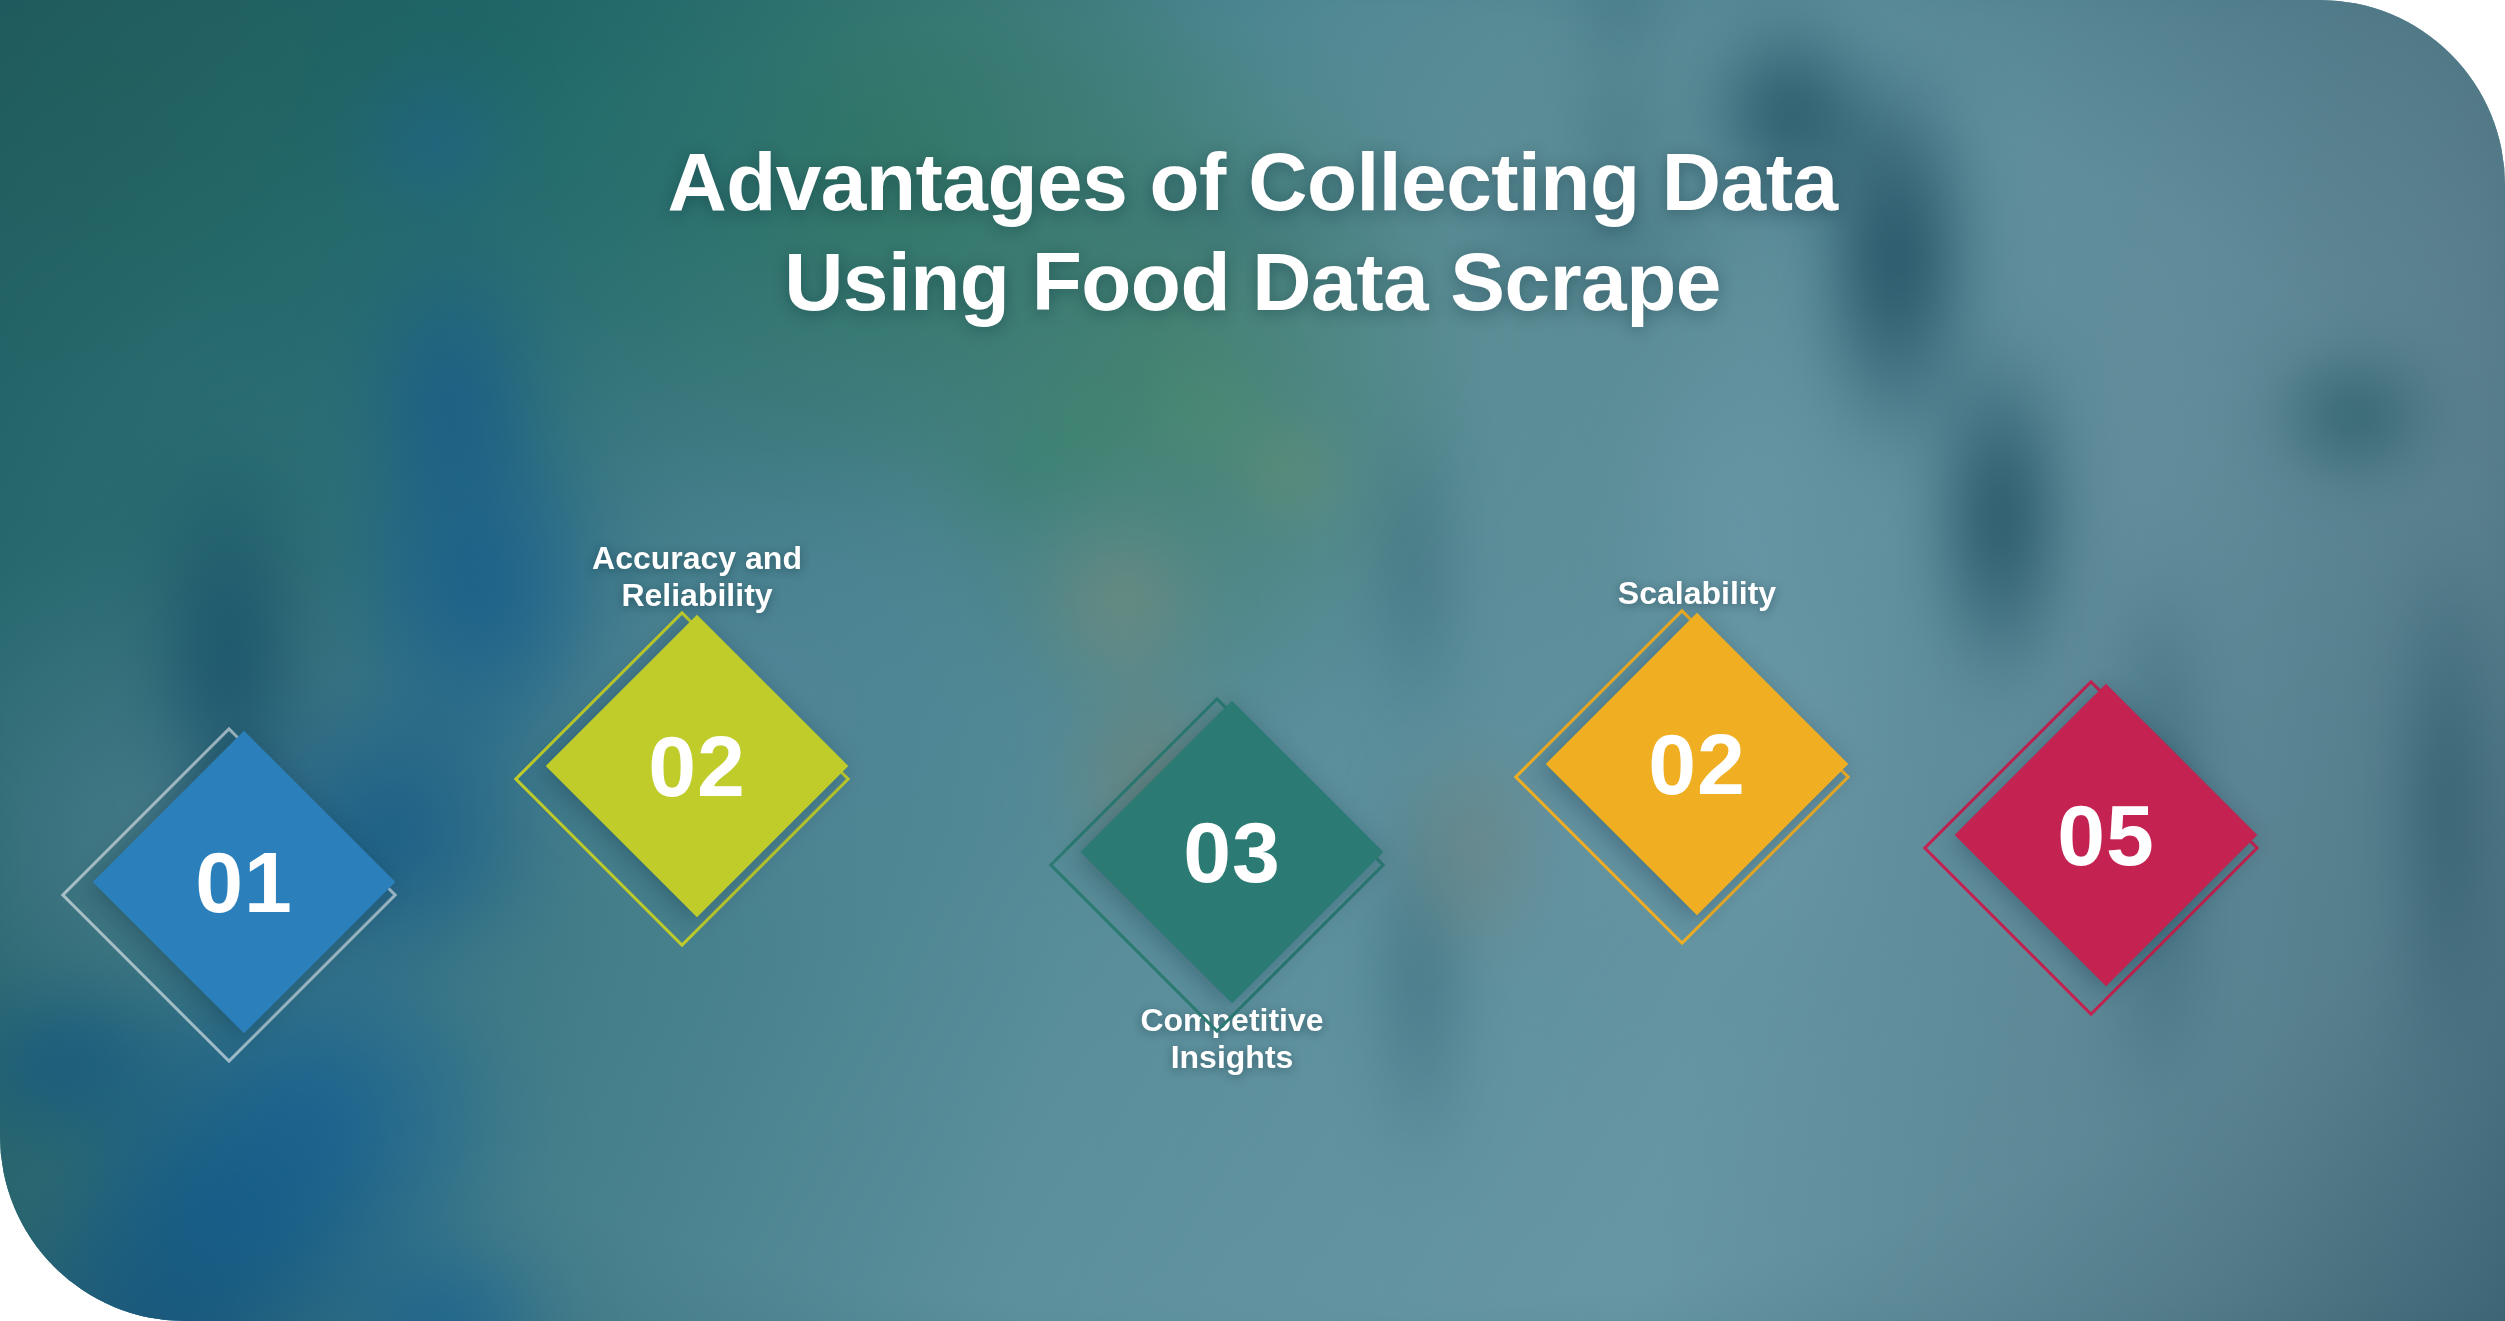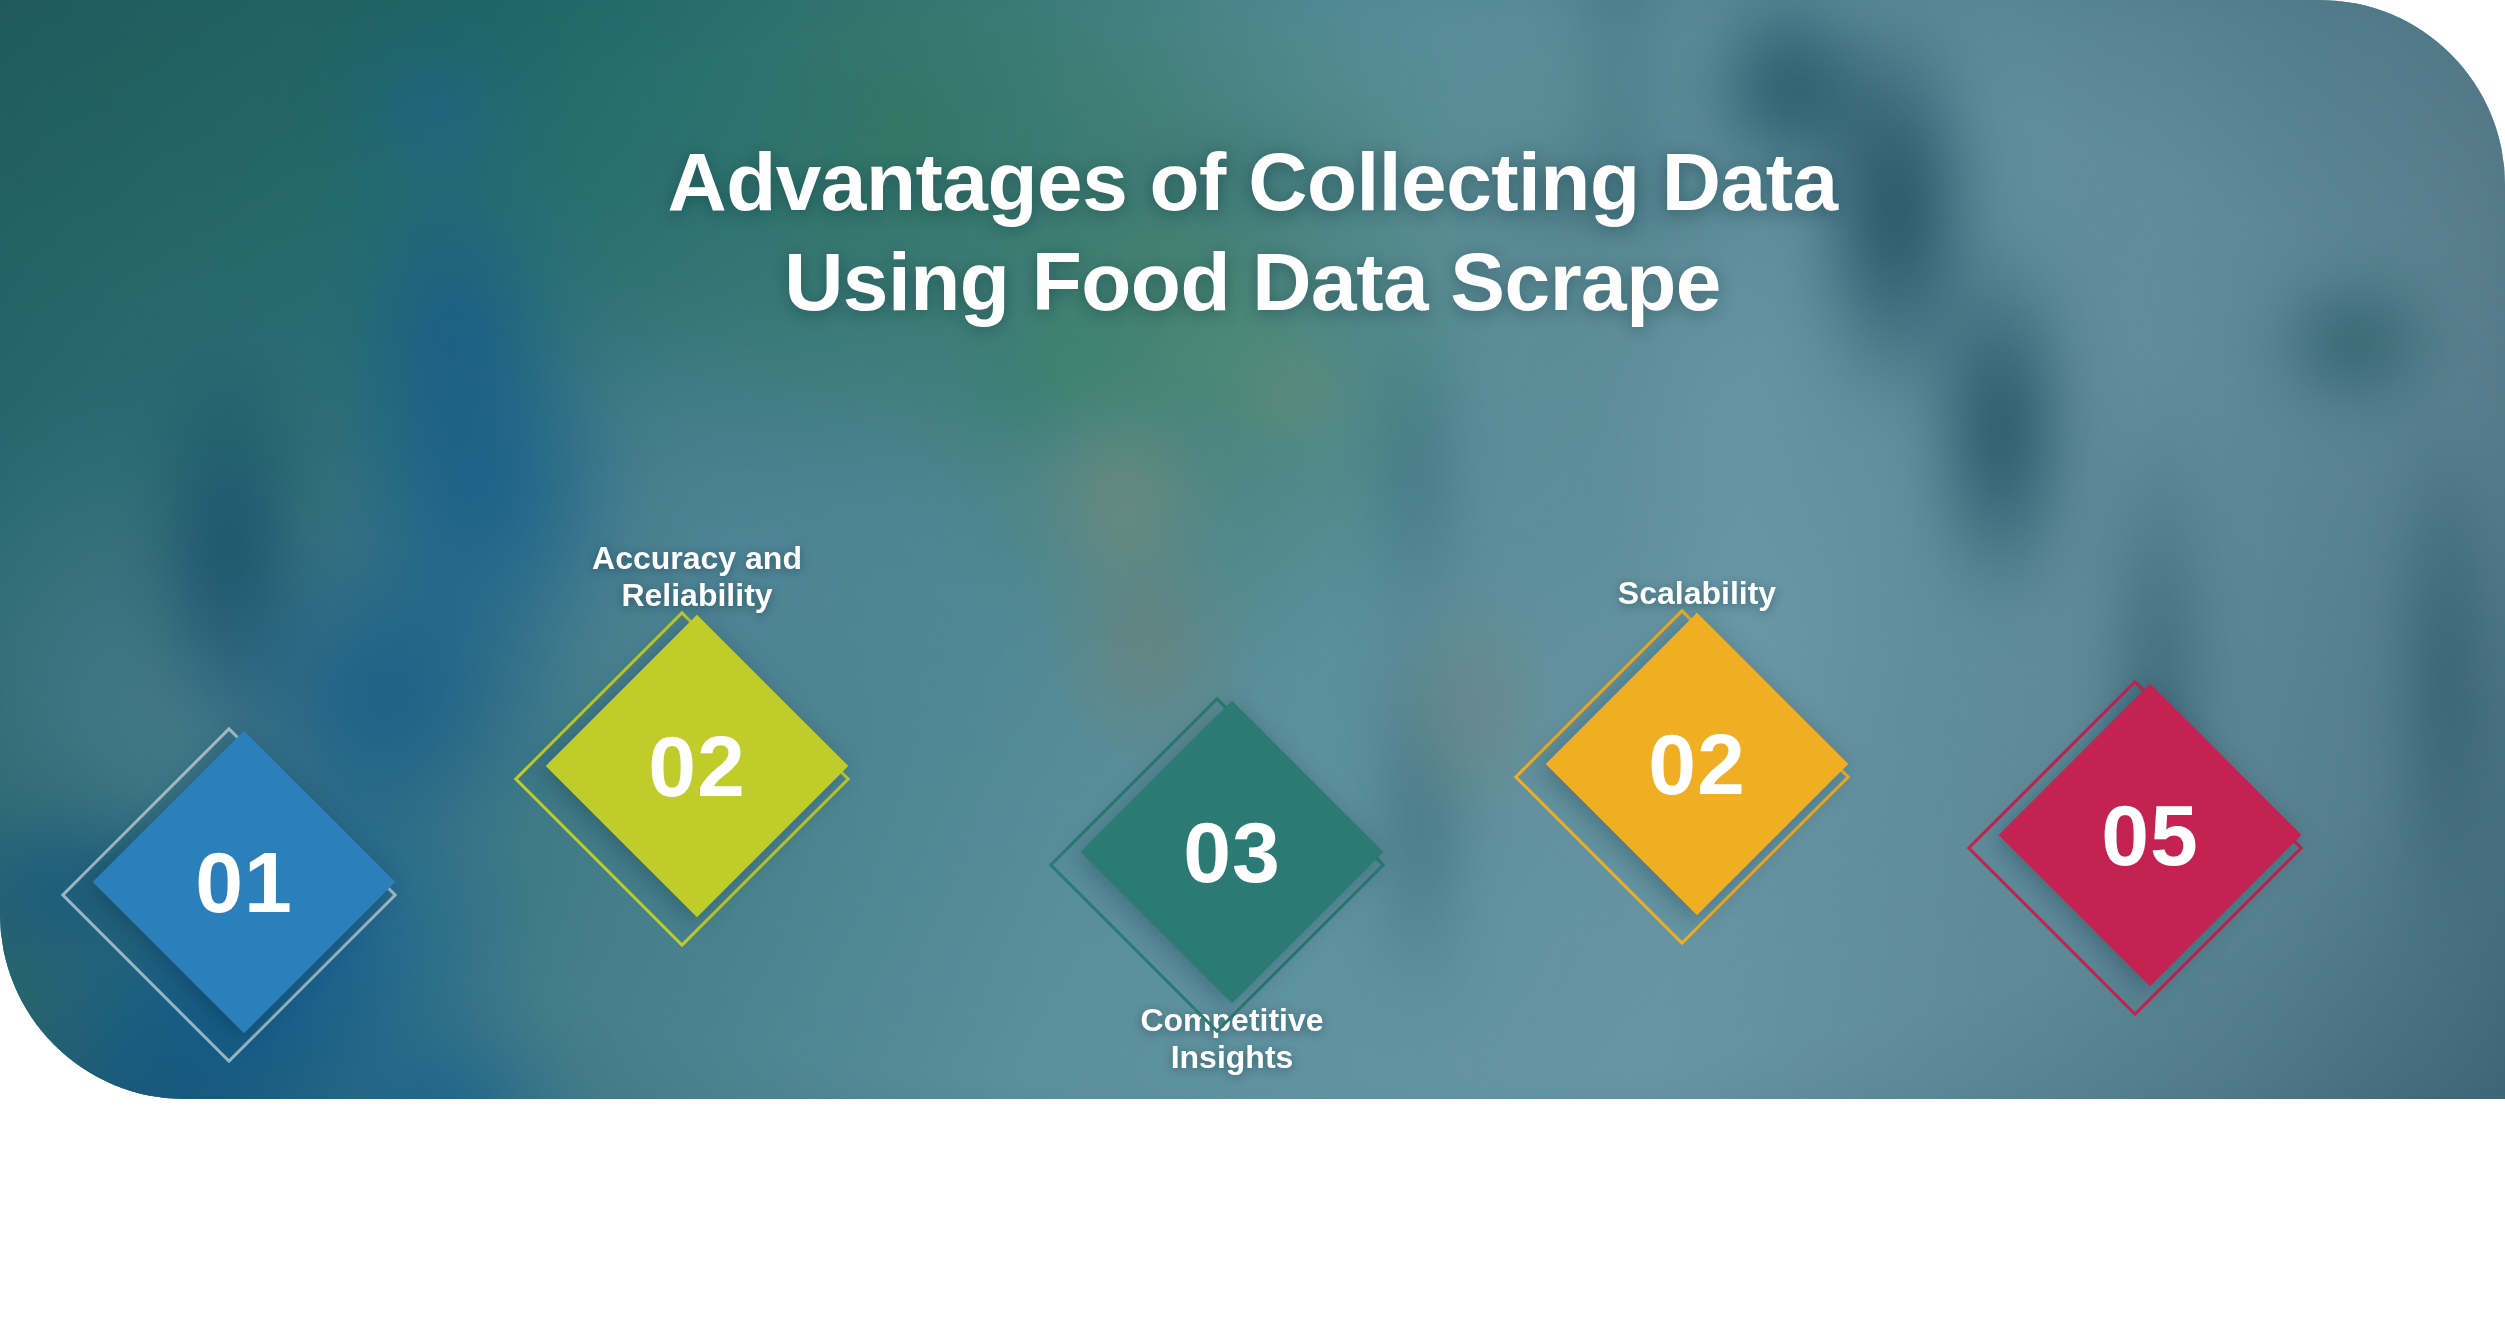--- a/index.html
+++ b/index.html
@@ -3,21 +3,21 @@
 <meta charset="utf-8">
 <style>
   html, body {
     margin: 0;
     padding: 0;
     background: #ffffff;
   }
   #stage {
     position: relative;
     width: 2505px;
-    height: 1099px;
+    height: 1321px;
     overflow: hidden;
     background: #ffffff;
     font-family: "Liberation Sans", sans-serif;
   }
 
   
   .bg-card {
     position: absolute;
     inset: 0;
     border-top-right-radius: 185px;
@@ -242,21 +242,21 @@
 
       <div class="item" style="left:1487px; top:575px;">
         <div class="cap above">Scalability</div>
         <div class="dia-wrap">
           <div class="dia-outline" style="border-color:#F0AE22;"></div>
           <div class="dia-fill" style="background:#F0AE22;"></div>
           <div class="dia-num">02</div>
         </div>
       </div>
 
-      <div class="item" style="left:1940px; top:715px;">
+      <div class="item" style="left:1896px; top:715px;">
         <div class="dia-wrap">
           <div class="dia-outline" style="border-color:#C42250;"></div>
           <div class="dia-fill" style="background:#C42250;"></div>
           <div class="dia-num">05</div>
         </div>
       </div>
 
     </div>
   </div>
 </div>

